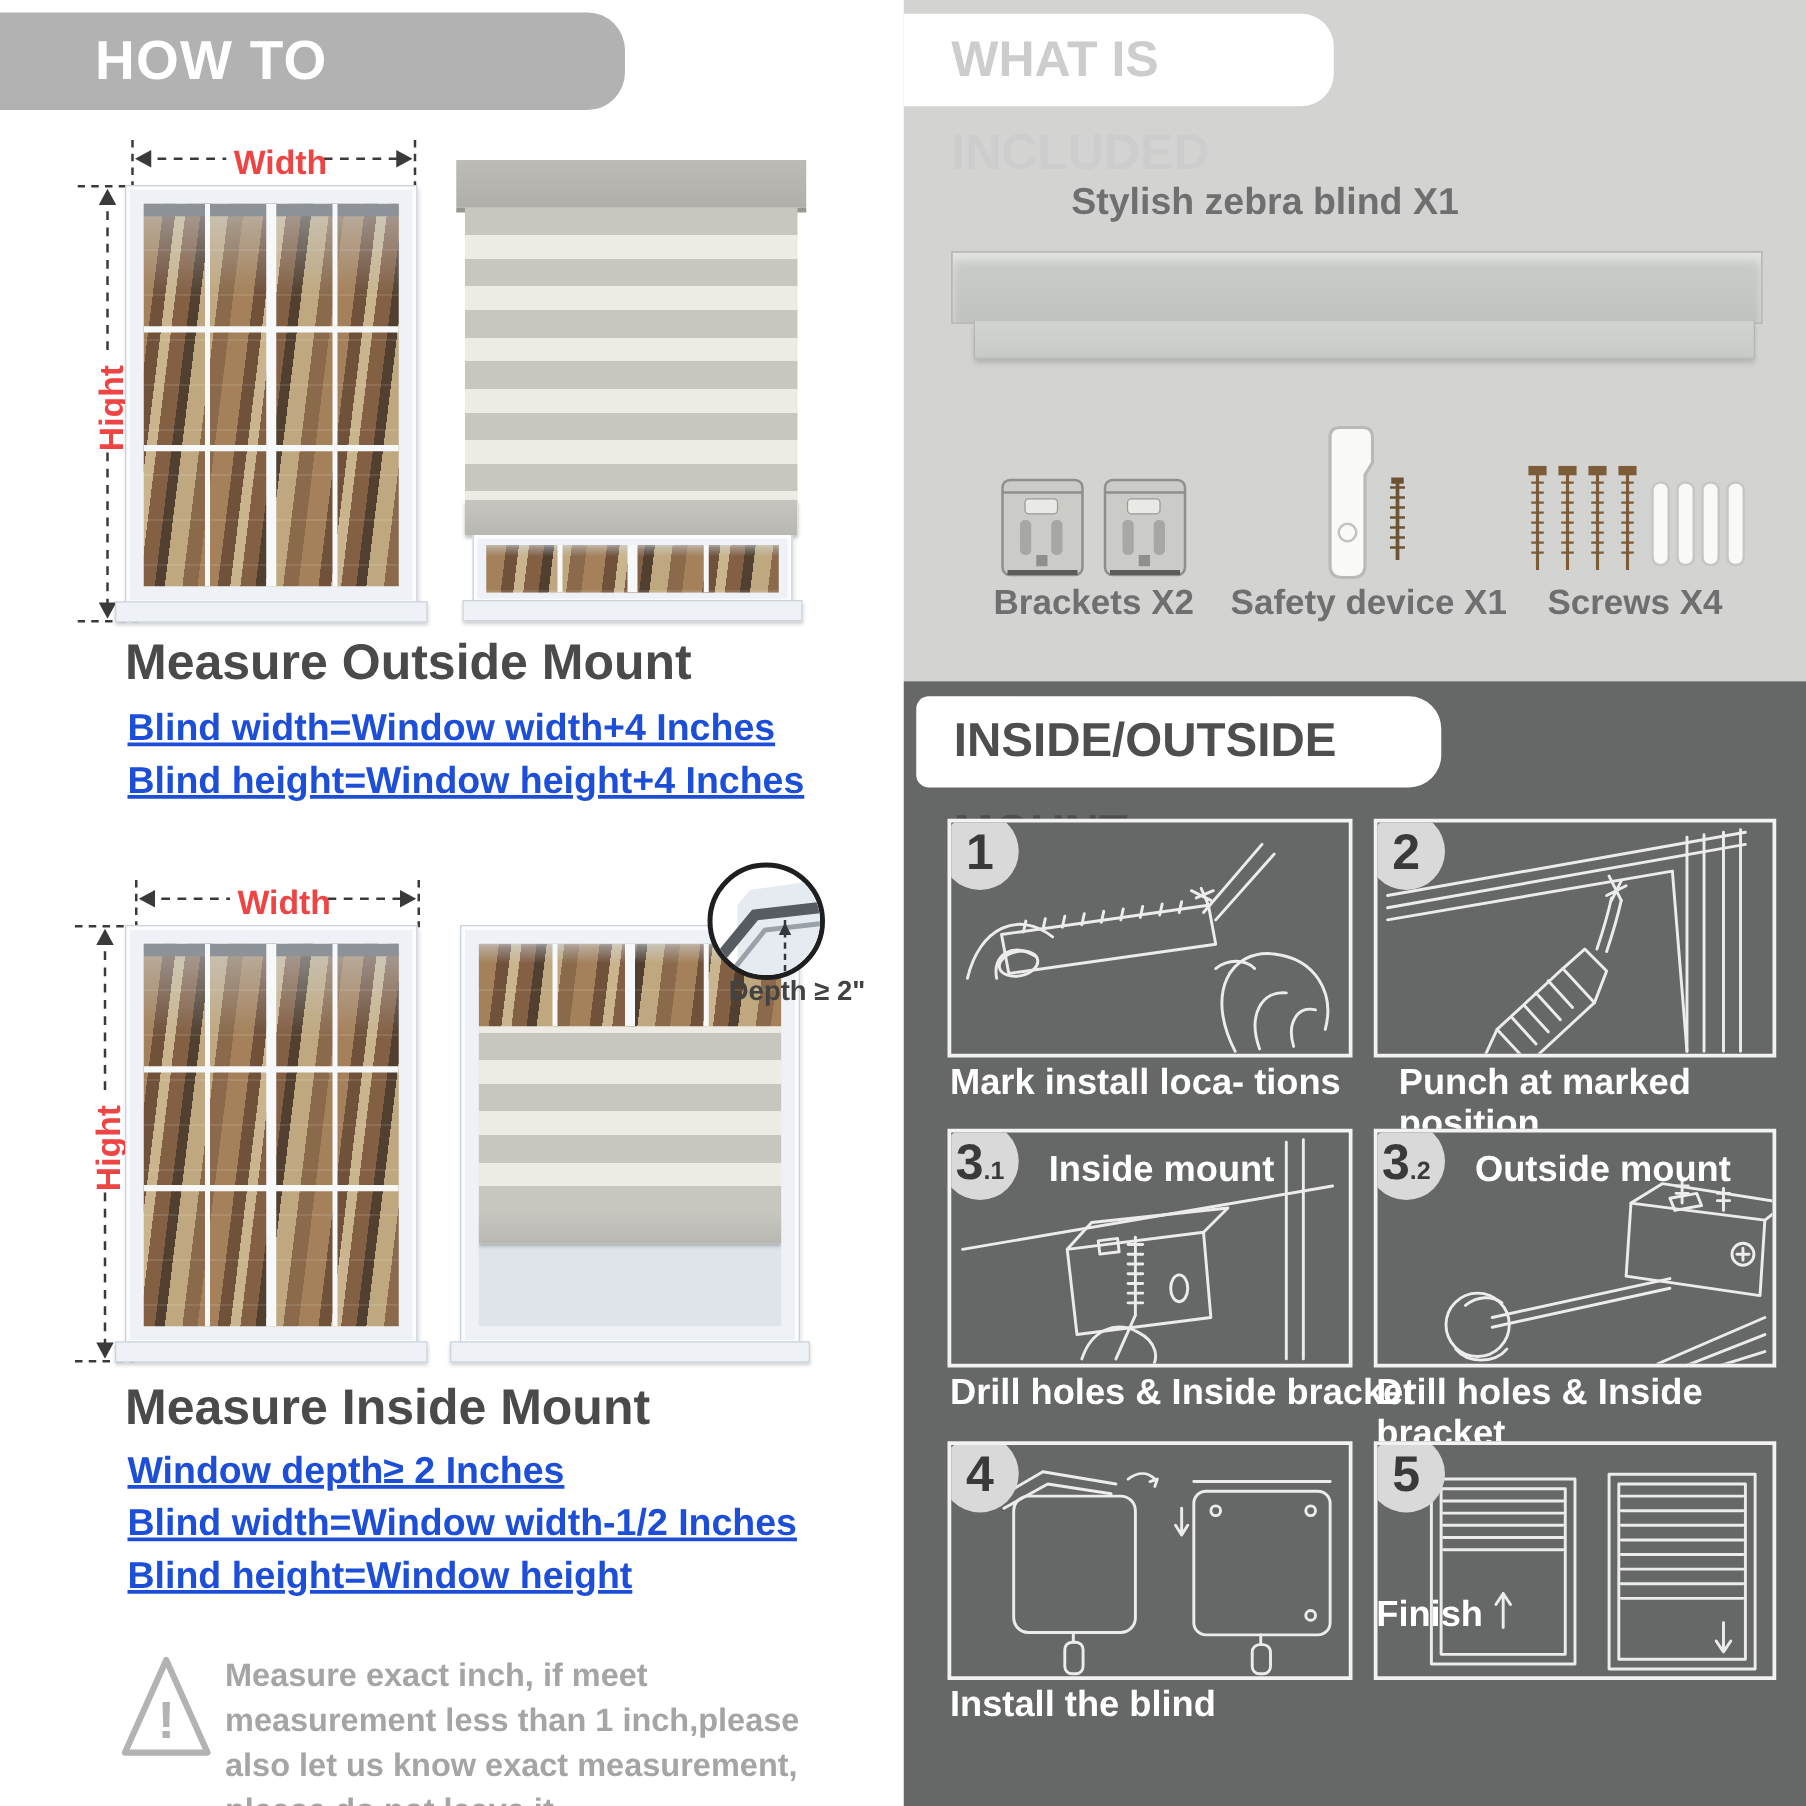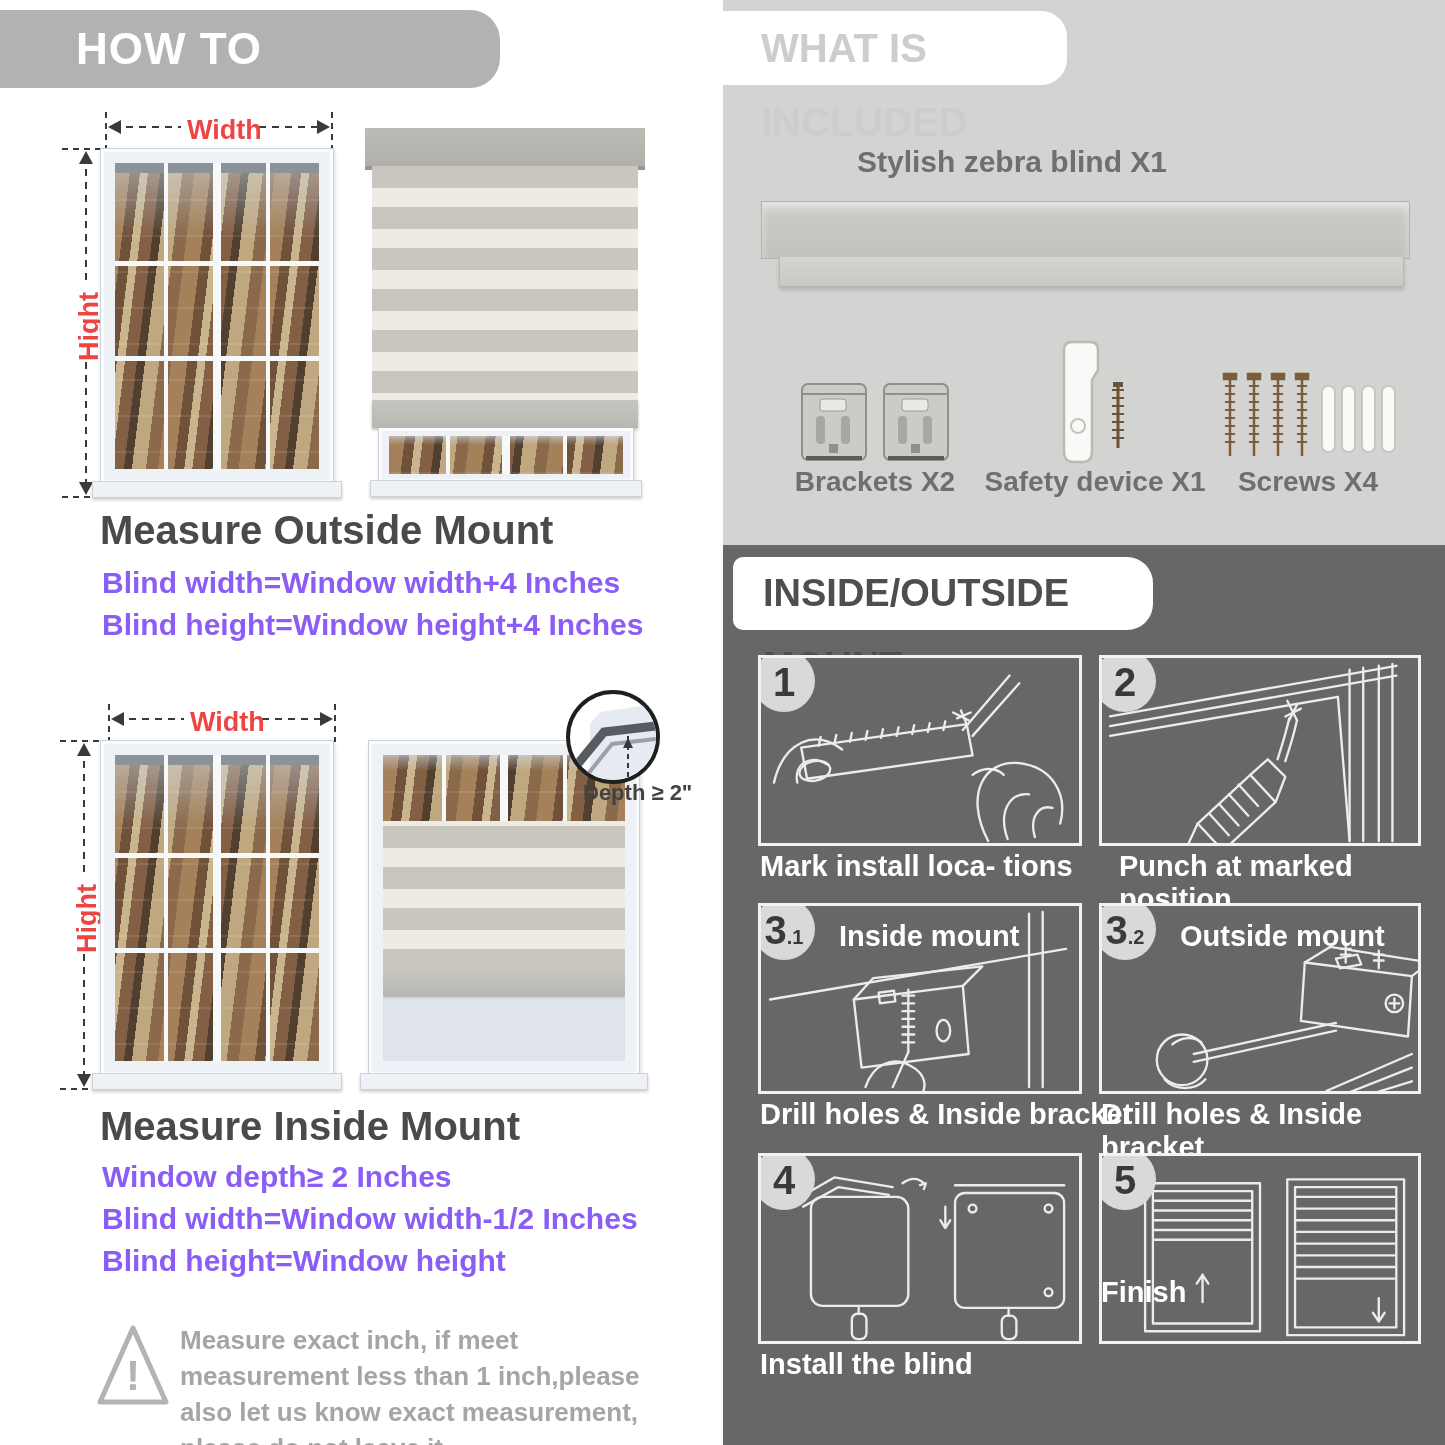--- a/index.html
+++ b/index.html
@@ -5,21 +5,21 @@
   html,body{margin:0;padding:0;background:#fff;}
   #stage{position:relative;width:1445px;height:1445px;background:#ffffff;overflow:hidden;
          font-family:"Liberation Sans", sans-serif;}
   .abs{position:absolute;}
 
   
   .h1-box{left:0;top:10px;width:500px;height:78px;background:#b2b2b2;
           border-radius:0 30px 30px 0;color:#fff;font-size:44px;font-weight:bold;
           line-height:78px;padding-left:76px;box-sizing:border-box;letter-spacing:1px;}
   .sec-heading{color:#4a4a4a;font-size:40px;font-weight:bold;}
-  .formula{color:#8b5cf6;font-size:30px;font-weight:bold;}
+  .formula{color:#1d4ed8;font-size:30px;font-weight:bold;text-decoration:underline;}
 
   
   .window{background:#eef1f6;border:1px solid #ccd3db;box-shadow:inset 0 0 0 3px #fbfcfd, 1px 2px 4px rgba(0,0,0,.15);}
   .glass{position:absolute;inset:14px;overflow:hidden;
      background:
        linear-gradient(180deg, rgba(210,222,235,.5) 0%, rgba(210,222,235,0) 24%),
        repeating-linear-gradient(180deg, rgba(255,255,255,.10) 0 2px, rgba(0,0,0,0) 2px 36px),
        repeating-linear-gradient(97deg,#a4815a 0 16px,#70513a 16px 26px,#c9b48d 26px 34px,
           #836044 34px 46px,#51402f 46px 54px,#bfa87f 54px 68px,#8a6a4b 68px 80px);}
   .roller{position:absolute;top:0;left:0;right:0;height:10px;background:#8d9298;}

